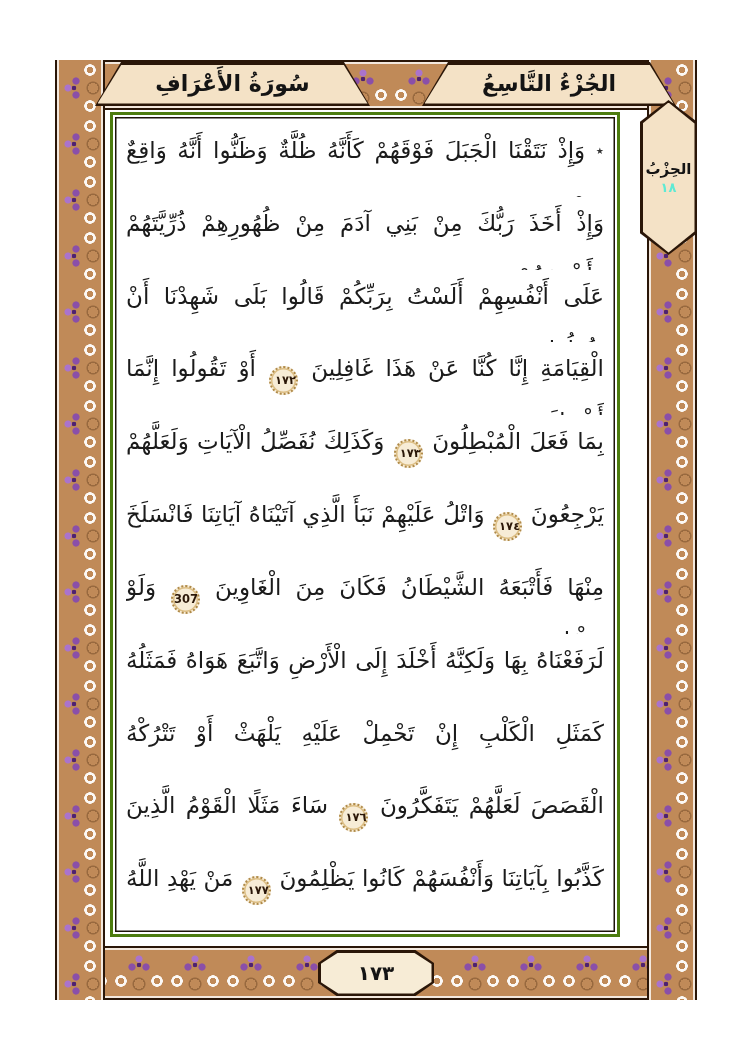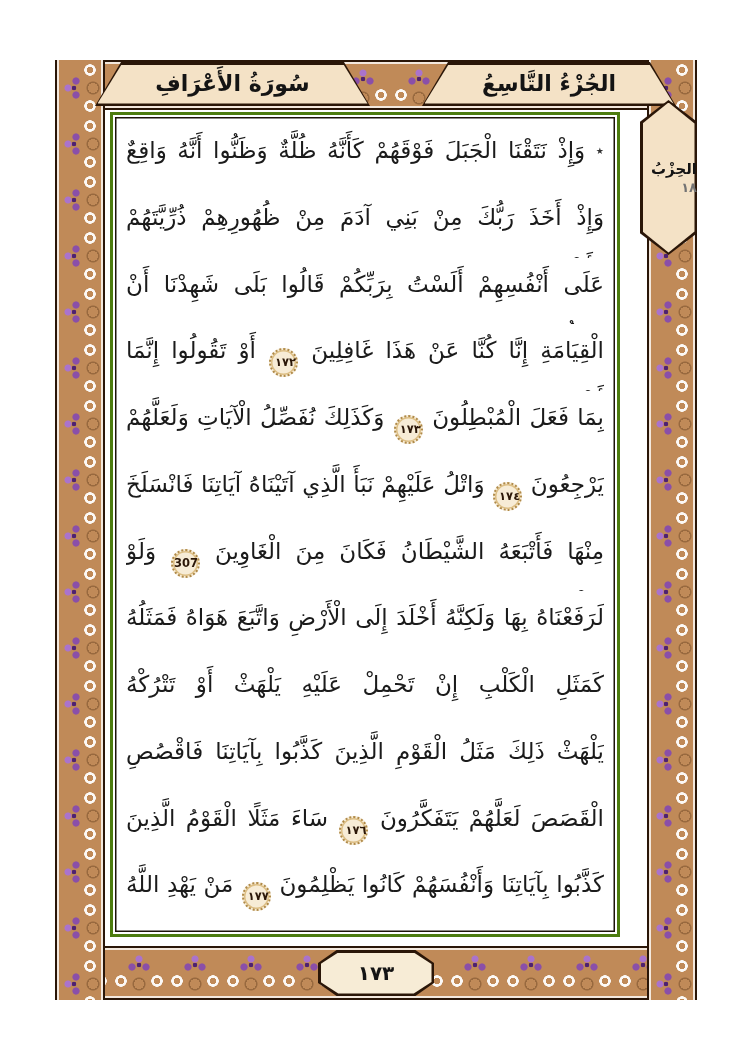--- a/index.html
+++ b/index.html
@@ -76,24 +76,24 @@
     position:absolute;left:640px;top:100px;width:57px;height:155px;
     background:var(--ink);
     clip-path:polygon(50% 0, 100% 14%, 100% 86%, 50% 100%, 0 86%, 0 14%);
   }
   .hizb-niche::before{
     content:"";position:absolute;inset:2.5px;background:var(--cream);
     clip-path:polygon(50% 0, 100% 14%, 100% 86%, 50% 100%, 0 86%, 0 14%);
   }
   .hizb-inner{
     position:relative;z-index:1;height:100%;
-    display:flex;flex-direction:column;justify-content:center;gap:2px;
+    display:flex;flex-direction:column;align-items:center;justify-content:center;gap:2px;
   }
   .hizb-label{font-size:15px;font-weight:bold;color:#141414;}
-  .hizb-num{font-size:13px;font-weight:bold;color:#737373;}
+  .hizb-num{font-size:13px;font-weight:bold;color:#5eead4;}
 
   
   .pagenum{
     position:absolute;left:318px;top:950px;width:116px;height:46px;
     background:var(--ink);
     clip-path:polygon(16% 0, 84% 0, 100% 28%, 100% 72%, 84% 100%, 16% 100%, 0 72%, 0 28%);
   }
   .pagenum::before{
     content:"";position:absolute;inset:2.5px;background:var(--cream-light);
     clip-path:polygon(16% 0, 84% 0, 100% 28%, 100% 72%, 84% 100%, 16% 100%, 0 72%, 0 28%);
@@ -161,17 +161,16 @@
   <div class="lines">
       <div class="quran-line"><span class="hizb-star">٭</span> <span class="ayah-text">وَإِذْ نَتَقْنَا الْجَبَلَ فَوْقَهُمْ كَأَنَّهُ ظُلَّةٌ وَظَنُّوا أَنَّهُ وَاقِعٌ بِهِمْ</span> </div>
       <div class="quran-line"><span class="ayah-text">وَإِذْ أَخَذَ رَبُّكَ مِنْ بَنِي آدَمَ مِنْ ظُهُورِهِمْ ذُرِّيَّتَهُمْ وَأَشْهَدَهُمْ</span> </div>
       <div class="quran-line"><span class="ayah-text">عَلَى أَنْفُسِهِمْ أَلَسْتُ بِرَبِّكُمْ قَالُوا بَلَى شَهِدْنَا أَنْ تَقُولُوا يَوْمَ</span> </div>
       <div class="quran-line"><span class="ayah-text">الْقِيَامَةِ إِنَّا كُنَّا عَنْ هَذَا غَافِلِينَ</span> <span class="verse-badge">١٧٢</span> <span class="ayah-text">أَوْ تَقُولُوا إِنَّمَا أَشْرَكَ</span> </div>
       <div class="quran-line"><span class="ayah-text">بِمَا فَعَلَ الْمُبْطِلُونَ</span> <span class="verse-badge">١٧٣</span> <span class="ayah-text">وَكَذَلِكَ نُفَصِّلُ الْآيَاتِ وَلَعَلَّهُمْ</span> </div>
       <div class="quran-line"><span class="ayah-text">يَرْجِعُونَ</span> <span class="verse-badge">١٧٤</span> <span class="ayah-text">وَاتْلُ عَلَيْهِمْ نَبَأَ الَّذِي آتَيْنَاهُ آيَاتِنَا فَانْسَلَخَ</span> </div>
       <div class="quran-line"><span class="ayah-text">مِنْهَا فَأَتْبَعَهُ الشَّيْطَانُ فَكَانَ مِنَ الْغَاوِينَ</span> <span class="verse-badge">307</span> <span class="ayah-text">وَلَوْ شِئْنَا</span> </div>
       <div class="quran-line"><span class="ayah-text">لَرَفَعْنَاهُ بِهَا وَلَكِنَّهُ أَخْلَدَ إِلَى الْأَرْضِ وَاتَّبَعَ هَوَاهُ فَمَثَلُهُ</span> </div>
       <div class="quran-line"><span class="ayah-text">كَمَثَلِ الْكَلْبِ إِنْ تَحْمِلْ عَلَيْهِ يَلْهَثْ أَوْ تَتْرُكْهُ</span> </div>
-      <div class="quran-line"><span class="ayah-text">يَلْهَثْ ذَلِكَ مَثَلُ الْقَوْمِ الَّذِينَ كَذَّبُوا بِآيَاتِنَا فَاقْصُصِ</span> </div>
       <div class="quran-line"><span class="ayah-text">الْقَصَصَ لَعَلَّهُمْ يَتَفَكَّرُونَ</span> <span class="verse-badge">١٧٦</span> <span class="ayah-text">سَاءَ مَثَلًا الْقَوْمُ الَّذِينَ</span> </div>
       <div class="quran-line"><span class="ayah-text">كَذَّبُوا بِآيَاتِنَا وَأَنْفُسَهُمْ كَانُوا يَظْلِمُونَ</span> <span class="verse-badge">١٧٧</span> <span class="ayah-text">مَنْ يَهْدِ اللَّهُ</span> </div>
     </div>
 </div>
 
 </body></html>

